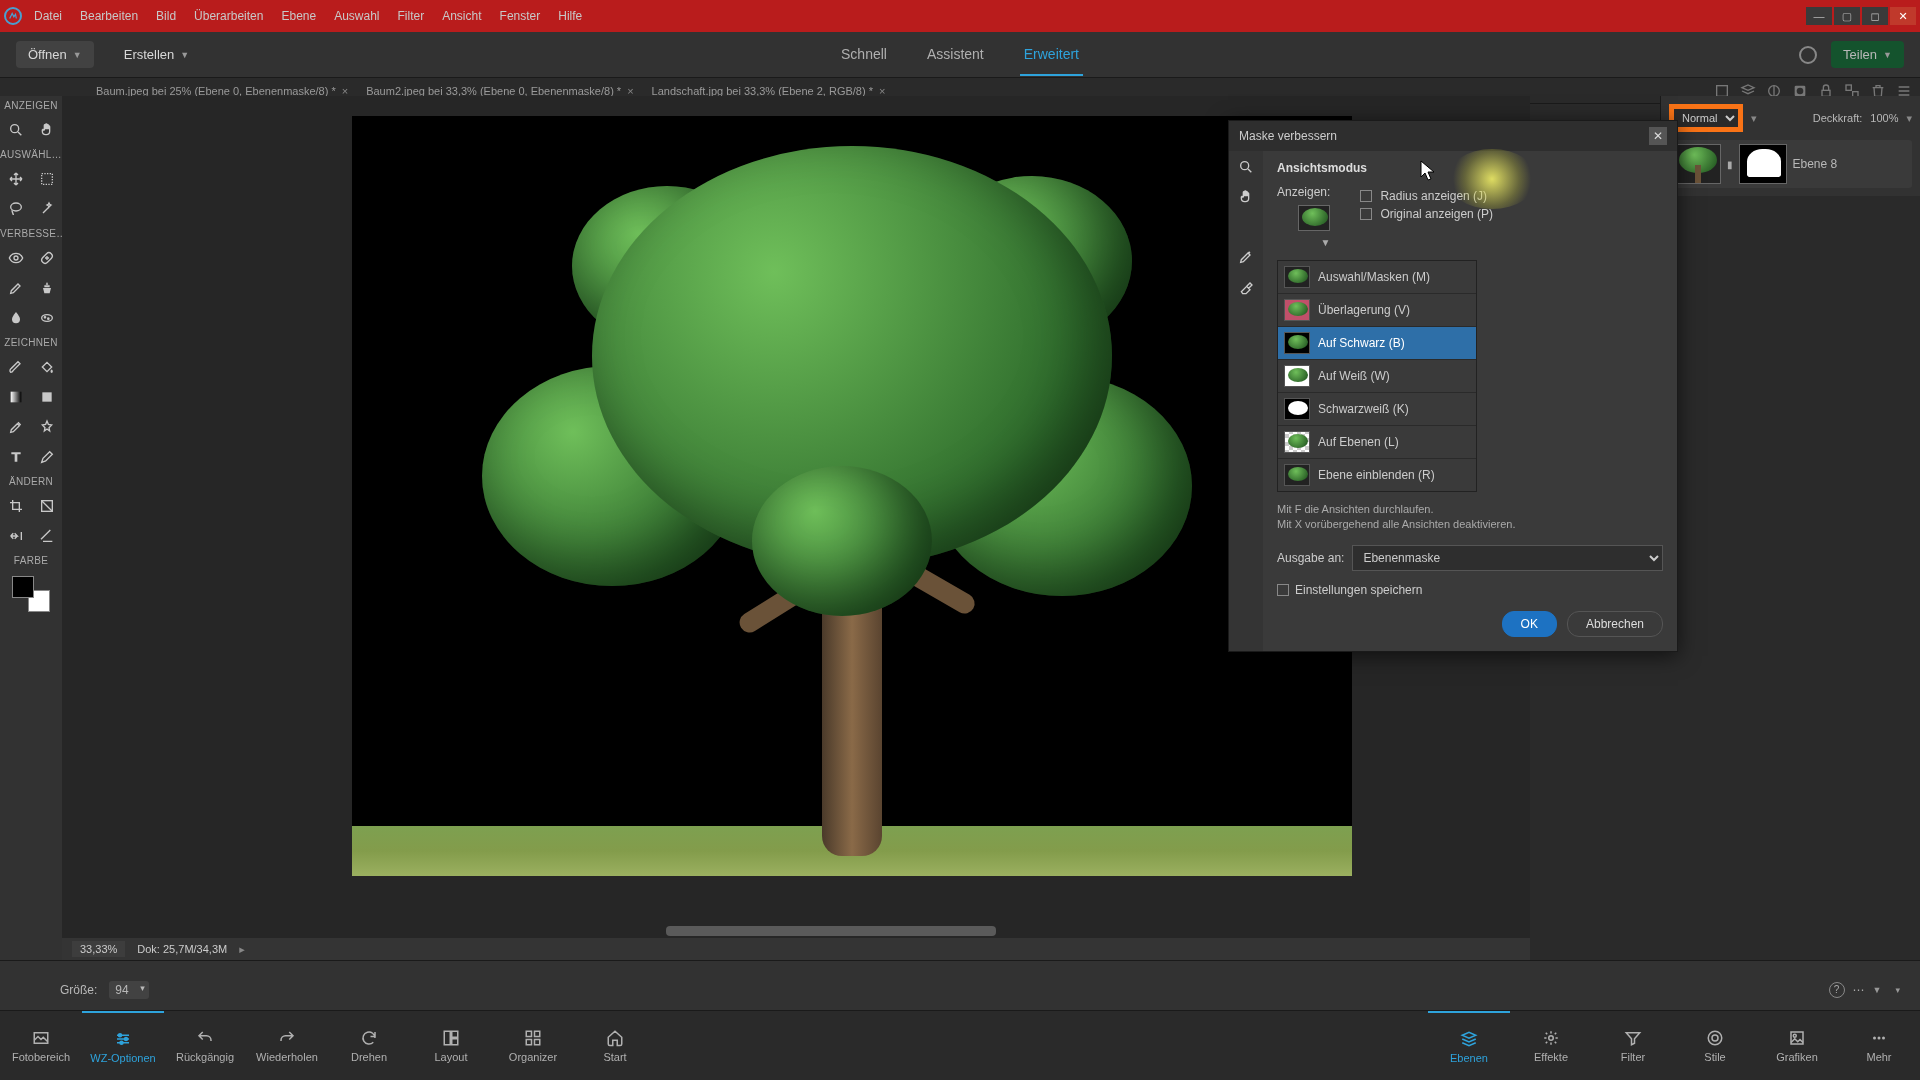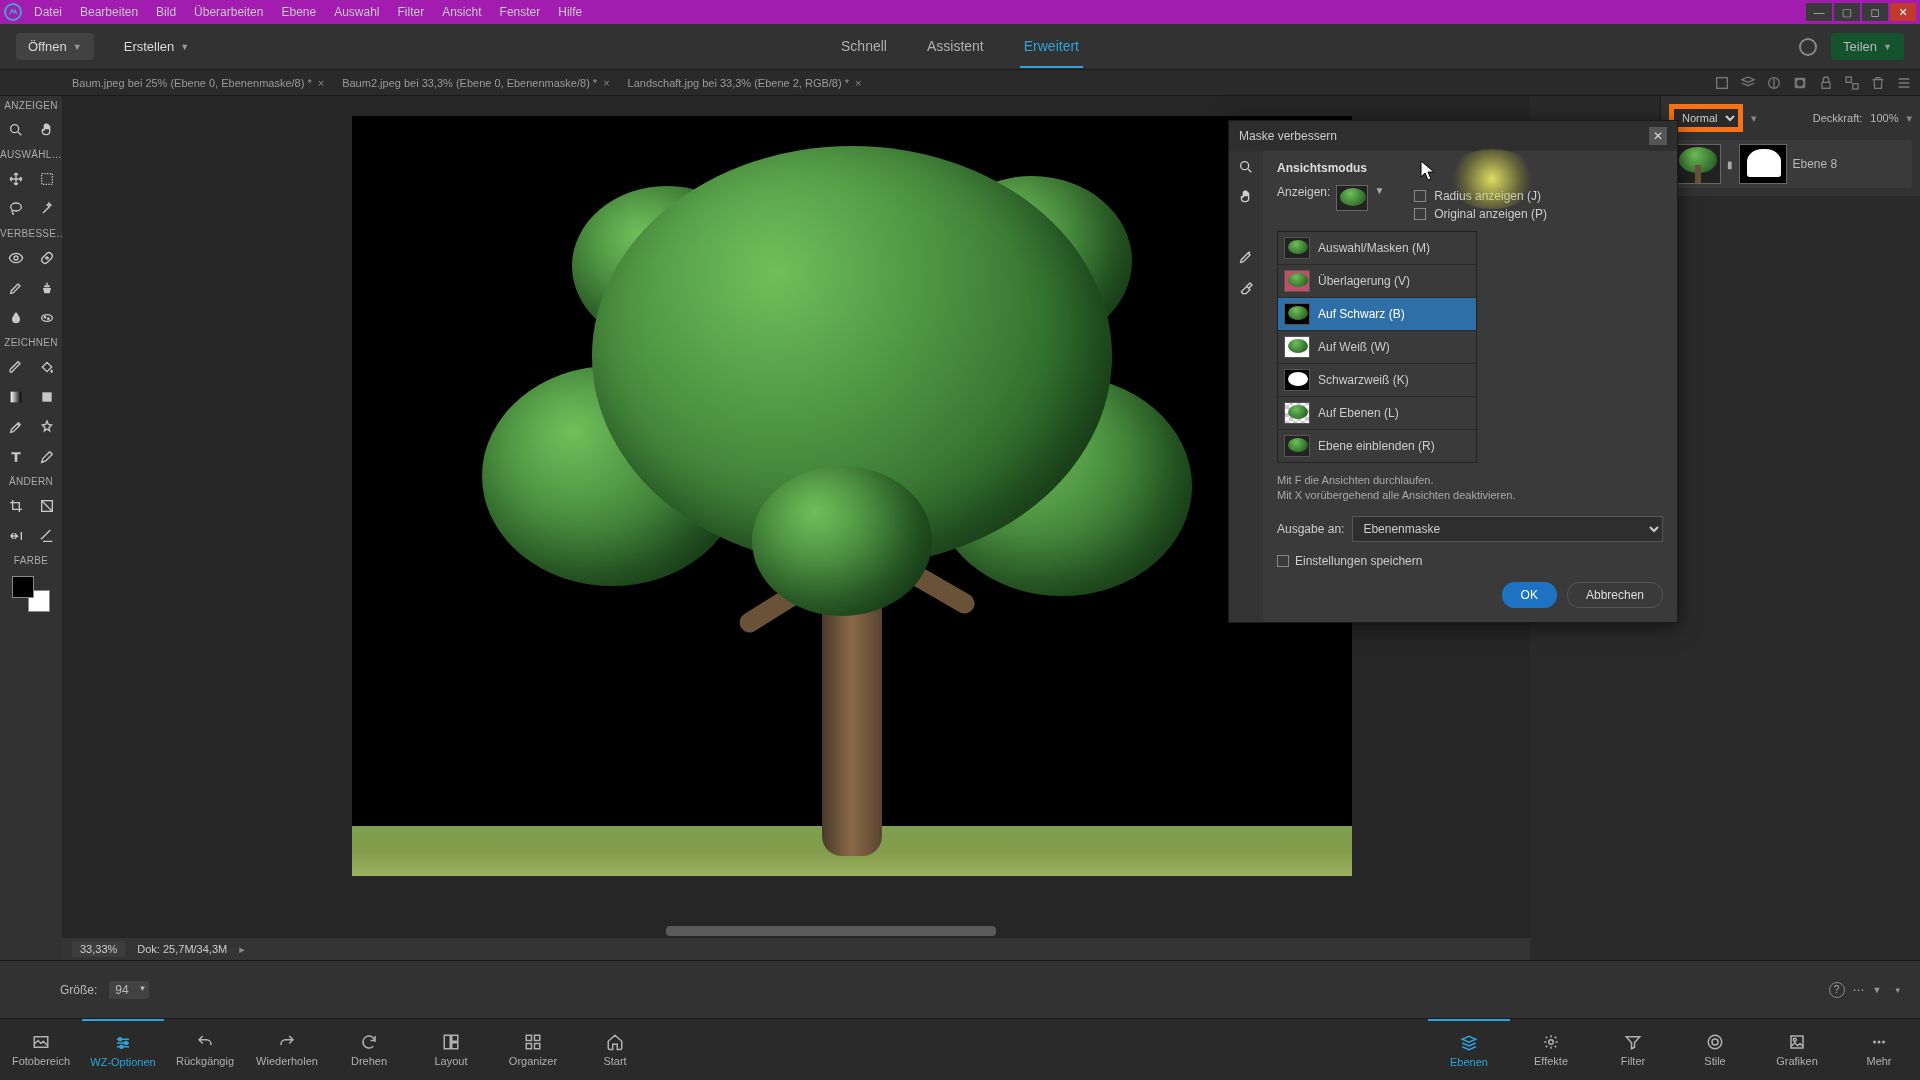--- a/index.html
+++ b/index.html
@@ -1,40 +1,40 @@
 <!DOCTYPE html>
 <html><head>
 <meta charset="utf-8">
 <style>
 * { margin:0; padding:0; box-sizing:border-box; font-family:"Segoe UI",Tahoma,sans-serif; user-select:none; }
 body { background:#2a2a2a; color:#b8b8b8; width:1920px; height:1080px; overflow:hidden; font-size:12px; position:relative; }
 
 
-.winbar { height:24px; background:#a21caf; display:flex; align-items:center; padding:0 4px; }
+.winbar { height:32px; background:#b91c1c; display:flex; align-items:center; padding:0 4px; }
 .app-logo { width:18px; height:18px; border-radius:50%; border:2px solid #4a9fd0; margin-right:12px; display:flex; align-items:center; justify-content:center; }
 .app-logo svg { width:10px; height:10px; }
 .winmenu { display:flex; gap:18px; font-size:12px; color:#c8c8c8; }
 .winmenu span { cursor:default; }
 .wincontrols { margin-left:auto; display:flex; gap:2px; }
 .winbtn { width:26px; height:18px; background:#3a3a3a; display:flex; align-items:center; justify-content:center; font-size:11px; }
 .winbtn.close { background:#c0392b; color:#fff; }
 
 
 .topbar { height:46px; background:#323232; display:flex; align-items:center; padding:0 16px; border-bottom:1px solid #1a1a1a; }
 .btn-open { background:#424242; color:#d8d8d8; padding:6px 12px; border-radius:4px; display:flex; align-items:center; gap:6px; font-size:13px; }
 .btn-create { color:#d8d8d8; padding:6px 12px; display:flex; align-items:center; gap:6px; font-size:13px; margin-left:18px; }
 .mode-tabs { position:absolute; left:50%; transform:translateX(-50%); display:flex; gap:32px; font-size:14px; }
 .mode-tabs span { padding:12px 4px; color:#b0b0b0; }
 .mode-tabs span.active { color:#2ea3dc; border-bottom:2px solid #2ea3dc; }
 .topright { margin-left:auto; display:flex; align-items:center; gap:14px; }
 .share-btn { background:#14532d; padding:6px 12px; border-radius:4px; display:flex; align-items:center; gap:6px; font-size:13px; }
 .moon { width:18px; height:18px; border:2px solid #888; border-radius:50%; }
 
 
-.doctabs { height:26px; background:#2a2a2a; display:flex; align-items:center; padding-left:64px; font-size:11px; gap:2px; border-bottom:1px solid #1a1a1a; }
+.doctabs { height:26px; background:#2a2a2a; display:flex; align-items:center; padding-left:64px; font-size:11px; gap:2px; border-bottom:1px solid #1a1a1a;margin-left:24px; }
 .doctab { padding:4px 8px; color:#9a9a9a; display:flex; align-items:center; gap:6px; }
 .doctab .x { color:#888; font-size:11px; }
 .rightstrip { margin-left:auto; display:flex; align-items:center; gap:10px; padding-right:8px; }
 .rightstrip .ic { width:16px; height:16px; opacity:.6; }
 
 
 .toolbox { position:absolute; left:0; top:96px; width:62px; background:#323232; bottom:120px; display:flex; flex-direction:column; }
 .tool-header { font-size:10px; color:#aaa; text-align:center; padding:4px 0; letter-spacing:.3px; }
 .tool-row { display:flex; height:30px; }
 .tool-cell { width:31px; display:flex; align-items:center; justify-content:center; color:#c8c8c8; }
@@ -65,21 +65,21 @@
 .hscroll { position:absolute; left:300px; right:300px; bottom:22px; height:12px; }
 .hscroll .thumb { position:absolute; left:35%; width:38%; height:10px; background:#5a5a5a; border-radius:4px; }
 
 
 .tooloptions { position:absolute; left:0; right:0; bottom:62px; height:58px; background:#323232; display:flex; align-items:center; padding:0 60px; gap:12px; font-size:12px; border-top:1px solid #1a1a1a; }
 .tooloptions .help { position:absolute; right:20px; display:flex; gap:8px; align-items:center; color:#aaa; }
 .size-sel { background:#424242; padding:2px 20px 2px 6px; border-radius:3px; position:relative; }
 .size-sel::after { content:"▾"; position:absolute; right:4px; top:2px; font-size:9px; }
 
 
-.bottombar { position:absolute; left:0; right:0; bottom:0; height:62px; background:#2a2a2a; display:flex; border-top:1px solid #1a1a1a; }
+.bottombar { position:absolute; left:0; right:0; bottom:0; height:70px; background:#2a2a2a; display:flex; border-top:1px solid #1a1a1a; }
 .bb-group { display:flex; }
 .bb-item { width:82px; display:flex; flex-direction:column; align-items:center; justify-content:center; gap:4px; font-size:11px; color:#b0b0b0; }
 .bb-item.active { color:#2ea3dc; border-top:2px solid #2ea3dc; }
 .bb-item svg { width:20px; height:18px; }
 .bb-right { margin-left:auto; display:flex; }
 
 
 .layerspane { position:absolute; right:0; top:96px; width:260px; background:#323232; padding:8px; border-left:1px solid #1a1a1a; }
 .layerspane .toprow { display:flex; align-items:center; gap:8px; font-size:11px; margin-bottom:8px; }
 .layerspane select { background:#2a2a2a; color:#ccc; border:5px solid #f97316; padding:2px 4px; font-size:11px; }
@@ -95,21 +95,21 @@
 .dlg-title { background:#2e2e2e; padding:6px 10px; display:flex; align-items:center; }
 .dlg-close { margin-left:auto; width:18px; height:18px; background:#555; color:#ddd; display:flex; align-items:center; justify-content:center; font-size:12px; cursor:pointer; }
 .dlg-body { display:flex; }
 .dlg-tools { width:34px; background:#343434; display:flex; flex-direction:column; align-items:center; padding:8px 0; gap:14px; }
 .dlg-tools svg { width:16px; height:16px; color:#ccc; }
 .dlg-tools .sep { height:16px; }
 .dlg-main { flex:1; padding:10px 14px 14px; position:relative; }
 .glow { position:absolute; top:-2px; right:140px; width:90px; height:60px; border-radius:50%; background:radial-gradient(circle,#dedc62 0%,rgba(200,200,60,.3) 50%,transparent 72%); pointer-events:none; }
 .section-h { font-weight:700; color:#ddd; margin-bottom:10px; }
 .row { display:flex; align-items:center; gap:8px; margin:4px 0; }
-.view-sel { display:flex; align-items:flex-start; gap:6px; margin-bottom:6px; }
+.view-sel { display:flex; align-items:flex-end; gap:6px; margin-bottom:6px;flex-direction:column; }
 .view-sel .sw { width:32px; height:26px; background:#222; border:1px solid #666; position:relative; overflow:hidden; }
 .view-sel .sw .mini-fol { position:absolute; width:26px; height:18px; top:2px; left:3px; border-radius:50%; background:radial-gradient(circle at 40% 30%, #6fbf5a, #194a1a); }
 .view-sel .dd { color:#aaa; font-size:10px; }
 .chk { width:12px; height:12px; border:1px solid #888; display:inline-block; }
 .dlg-list { margin-top:6px; border:1px solid #222; }
 .dlg-opt { display:flex; align-items:center; gap:8px; padding:5px 6px; background:#3a3a3a; border-bottom:1px solid #2a2a2a; }
 .dlg-opt:last-child { border-bottom:none; }
 .dlg-opt.sel { background:#2e6fa8; color:#fff; }
 .dlg-opt .sw { width:26px; height:22px; background:#222; border:1px solid #555; position:relative; overflow:hidden; }
 .dlg-opt .sw .f { position:absolute; width:20px; height:14px; top:2px; left:3px; border-radius:50%; background:radial-gradient(circle at 40% 30%, #6fbf5a, #194a1a); }

